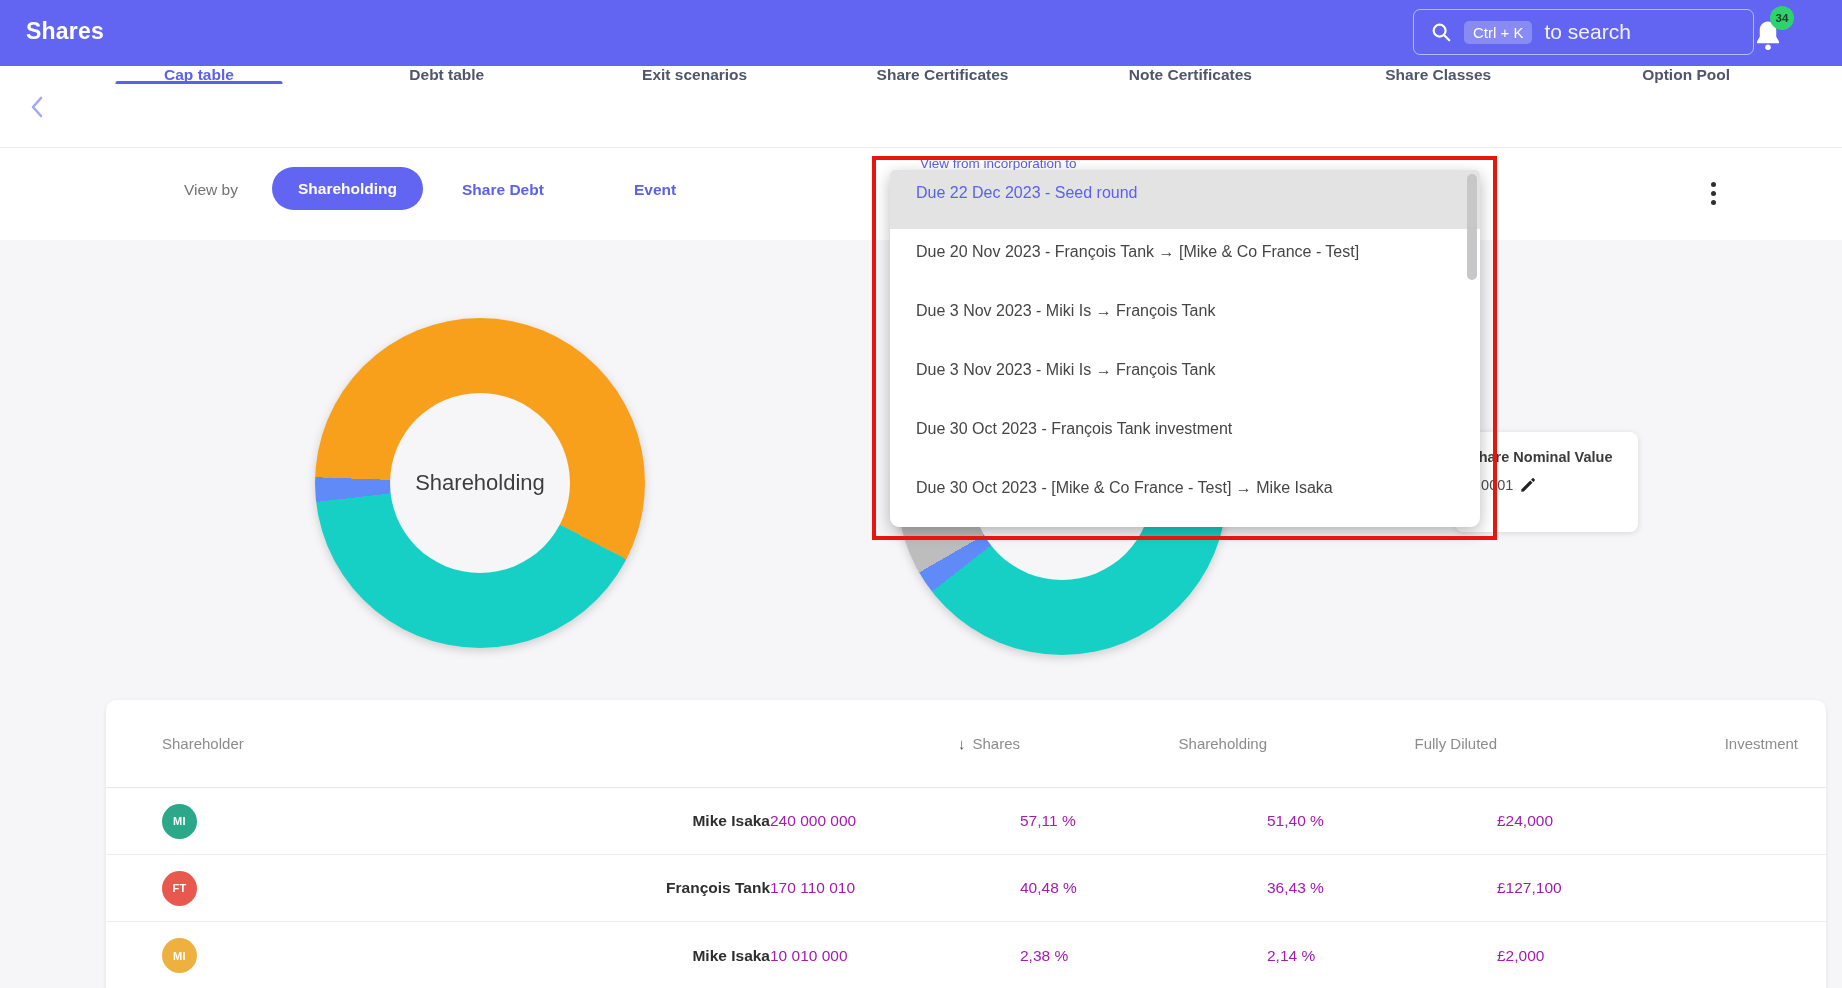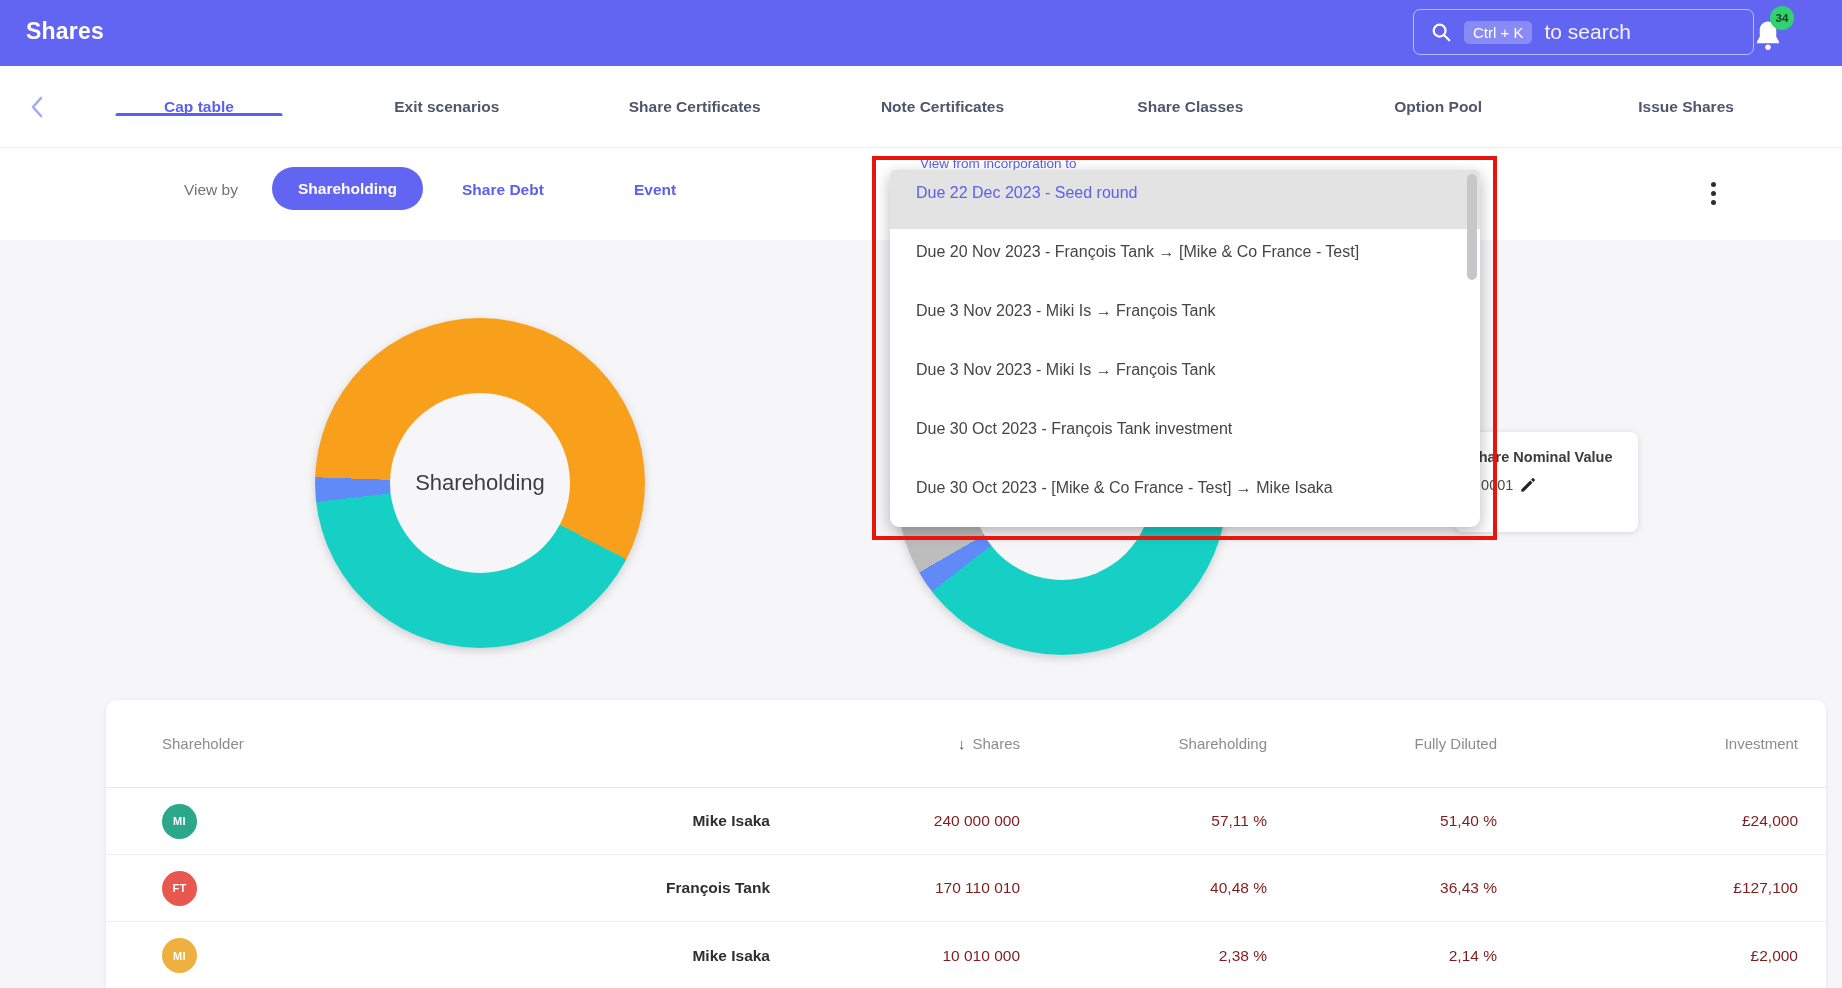--- a/index.html
+++ b/index.html
@@ -13,21 +13,21 @@
   .searchbox { position:absolute; left:1413px; top:9px; width:341px; height:46px; border:1px solid rgba(255,255,255,.55);
                border-radius:7px; display:flex; align-items:center; gap:12px; padding:0 16px; cursor:text; }
   .searchbox .kbd { background:rgba(255,255,255,.25); color:#fff; border-radius:5px; padding:3px 9px; font-size:15px; }
   .searchbox .hint { color:rgba(255,255,255,.92); font-size:21px; }
   .bell-wrap { position:absolute; left:1746px; top:12px; width:46px; height:46px; cursor:pointer; }
   .badge { position:absolute; left:24px; top:-6px; width:24px; height:24px; border-radius:50%; background:#2fd36e;
            color:#1d3b2a; font-size:11.5px; font-weight:bold; display:flex; align-items:center; justify-content:center; }
 
   
   .tabbar { position:absolute; left:0; top:66px; width:1842px; height:82px; background:#fff; border-bottom:1px solid #ebebeb;
-            display:flex; align-items:center; padding-left:75px; padding-right:32px; z-index:3; }
+            display:flex; align-items:flex-start; padding-left:75px; padding-right:32px; z-index:3; }
   .back-chevron { position:absolute; left:30px; top:0; height:82px; display:flex; align-items:center; cursor:pointer; }
   .tab { flex:1; display:flex; align-items:center; justify-content:center; position:relative; font-size:15.5px;
          color:#4f566b; font-weight:bold; cursor:pointer; }
   .tab.active { color:#5b60ee; }
   .tab.active::after { content:""; position:absolute; bottom:0; left:50%; transform:translateX(-50%); width:167px; height:3px;
          background:#5b60ee; border-radius:2px 2px 0 0; }
 
   
   .toolbar { position:absolute; left:0; top:148px; width:1842px; height:92px; background:#fff; z-index:2; }
   .viewby { position:absolute; left:184px; top:33px; font-size:15.5px; color:#737373; }
@@ -77,21 +77,21 @@
   
   .table-card { position:absolute; left:106px; top:460px; width:1720px; height:310px; background:#fff; border-radius:10px;
                 box-shadow:0 1px 4px rgba(0,0,0,.08); }
   .trow { display:grid; grid-template-columns:1fr 250px 247px 230px 301px; align-items:center; padding:0 28px 0 56px; }
   .thead { height:88px; color:#8c8c8c; font-size:15px; border-bottom:1px solid #e7e7e7; }
   .thead .num { text-align:right; }
   .thead .shares-h { display:flex; align-items:center; justify-content:flex-end; gap:7px; cursor:pointer; }
   .sort-arrow { color:#555; font-size:15px; }
   .tbody-row { height:67px; border-bottom:1px solid #eeeeee; font-size:15.5px; color:#333; cursor:pointer; }
   .tbody-row:last-child { border-bottom:none; }
-  .tbody-row .num { text-align:right; color:#7f1d1d; }
+  .tbody-row .num { color:#a21caf; }
   .who { display:flex; align-items:center; gap:17px; font-weight:bold; color:#2f2f2f;justify-content:space-between; }
   .avatar { width:35px; height:35px; border-radius:50%; color:#fff; font-size:11px; font-weight:bold;
             display:flex; align-items:center; justify-content:center; letter-spacing:.3px; }
 </style>
 </head>
 <body>
 
 <div class="app">
 
   <div class="topbar">
@@ -119,26 +119,26 @@
     </div>
   </div>
 
   <div class="tabbar">
     <span class="back-chevron">
       <svg width="14" height="22" viewBox="0 0 14 22" fill="none" stroke="#a3a8f5" stroke-width="2.6" stroke-linecap="round" stroke-linejoin="round">
         <polyline points="11,2 3,11 11,20"></polyline>
       </svg>
     </span>
     <div class="tab active">Cap table</div>
+    <div class="tab">Debt table</div>
     <div class="tab">Exit scenarios</div>
     <div class="tab">Share Certificates</div>
     <div class="tab">Note Certificates</div>
     <div class="tab">Share Classes</div>
     <div class="tab">Option Pool</div>
-    <div class="tab">Issue Shares</div>
   </div>
 
   <div class="toolbar">
     <span class="viewby">View by</span>
     <div class="pill">Shareholding</div>
     <span class="tool-link share-class">Share Debt</span>
     <span class="tool-link event">Event</span>
     <div class="kebab">
         <i></i>
         <i></i>

